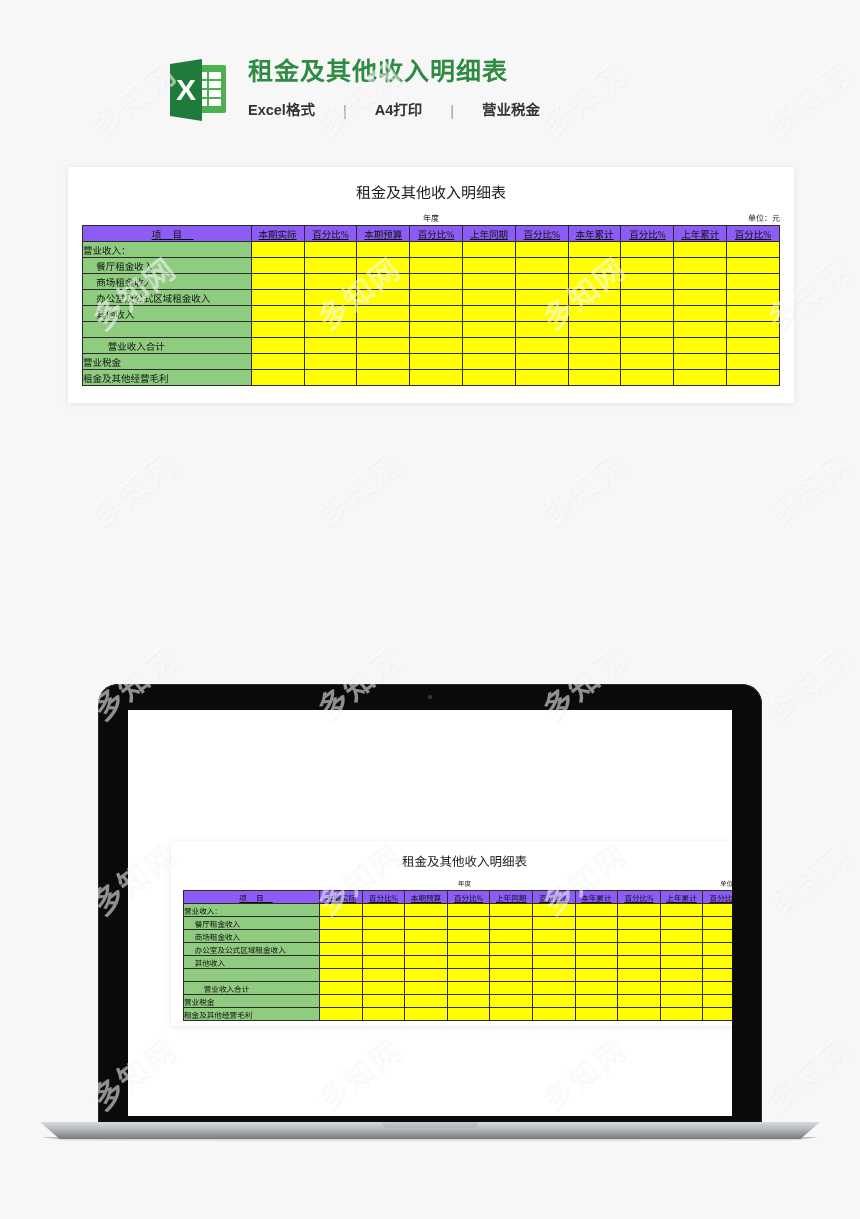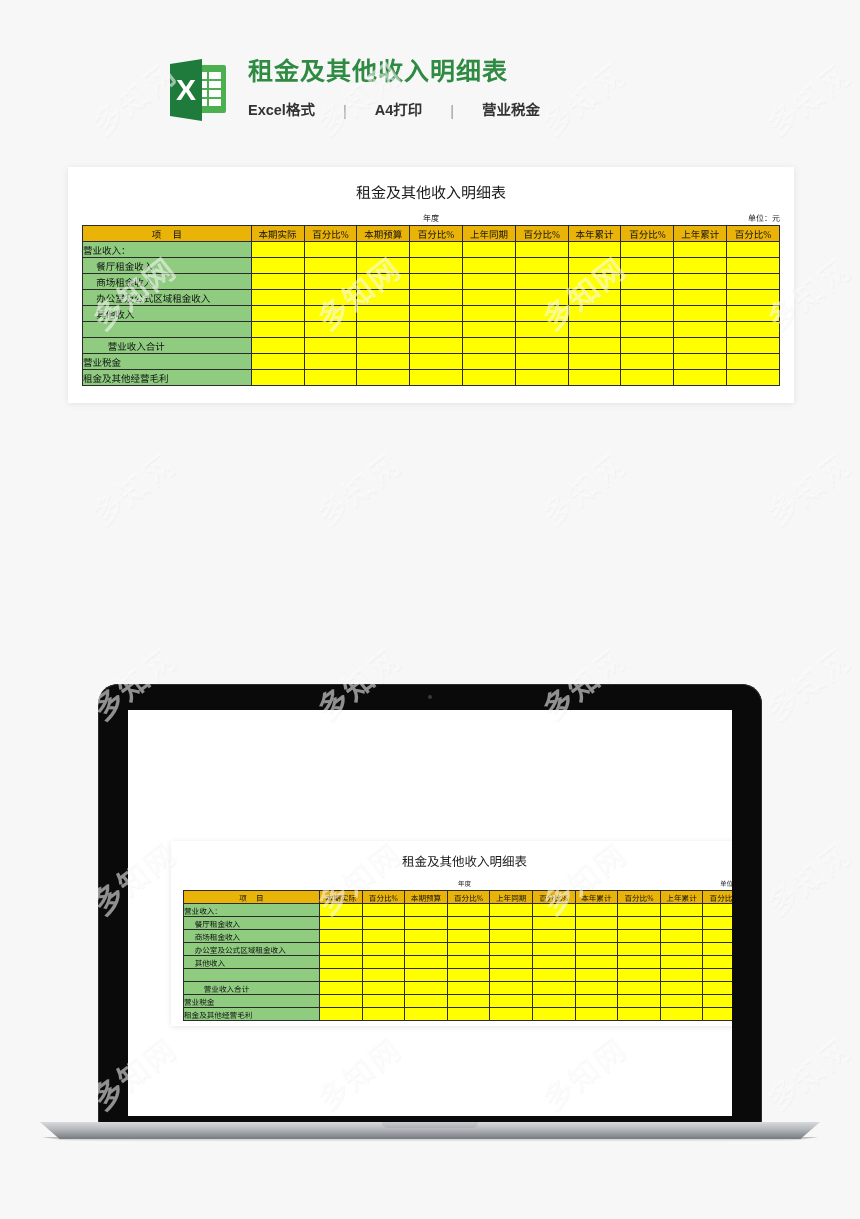--- a/index.html
+++ b/index.html
@@ -153,23 +153,24 @@
     font-family: "Liberation Serif", "DejaVu Serif", serif;
     color: #111111;
   }
   table.xl td, table.xl th {
     border: 1px solid #2b2b2b;
     padding: 0;
     overflow: hidden;
     white-space: nowrap;
   }
   table.xl th {
-    background: #eab308;
+    background: #8b5cf6;
     font-weight: 400;
     text-align: center;
+    text-decoration: underline;
   }
   td.lbl {
     background: #8fcc80;
     text-align: left;
   }
   td.lbl.indent1 { padding-left: 1.4em; }
   td.lbl.indent2 { padding-left: 2.6em; }
   td.data { background: #ffff00; }
   th.item-head { text-align: center; letter-spacing: 0; }
   th.item-head span.spaced { letter-spacing: 1.2em; padding-left: 1.2em; }

